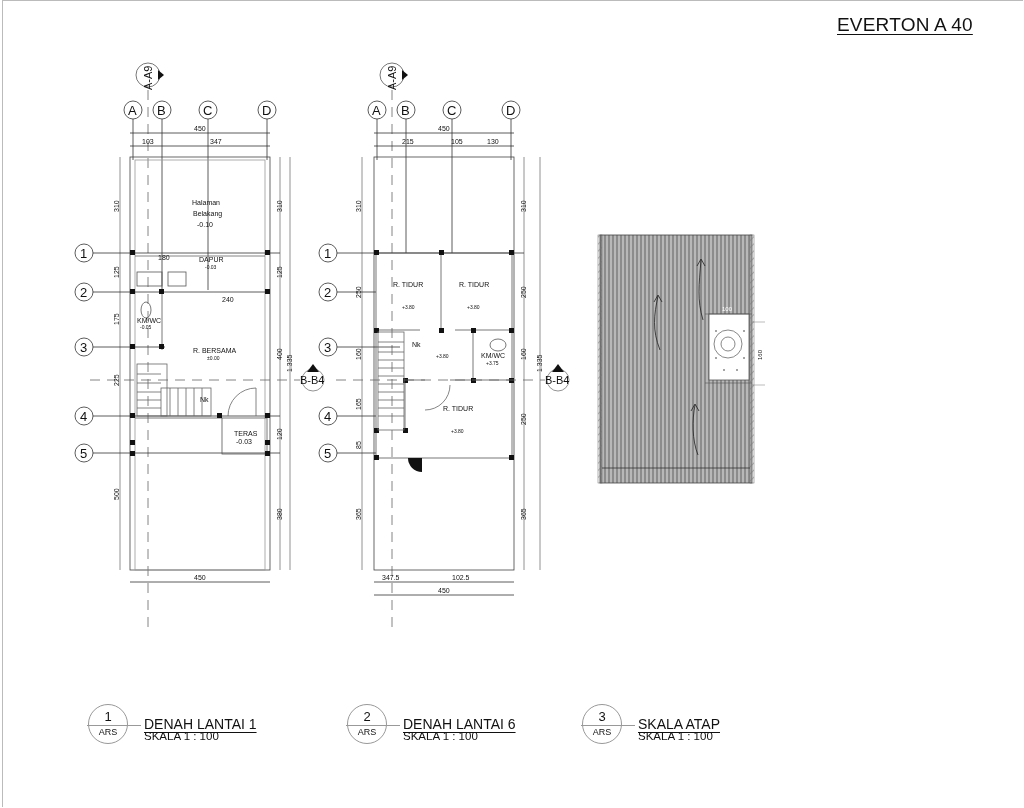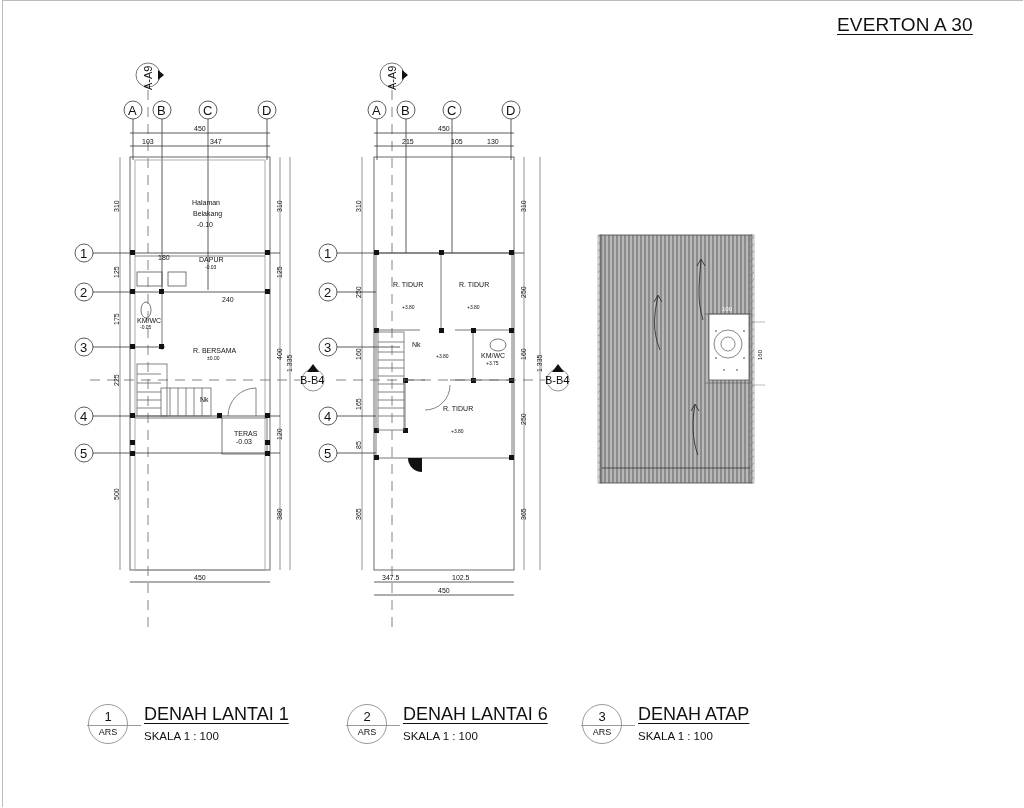--- a/index.html
+++ b/index.html
@@ -5,29 +5,29 @@
   html, body { margin: 0; padding: 0; background: #ffffff; }
   body { width: 1024px; height: 808px; position: relative; overflow: hidden; font-family: "Liberation Sans", sans-serif; color: #111; }
   .frame { position: absolute; left: 2px; top: 0; width: 1021px; height: 807px; border-left: 1px solid #bbb; border-top: 1px solid #bbb; box-sizing: border-box; }
   .sheet-title { position: absolute; left: 837px; top: 14px; font-size: 19px; letter-spacing: 0.2px; text-decoration: underline; text-underline-offset: 3px; }
   svg.drawing { position: absolute; left: 0; top: 0; }
   .caption { position: absolute; top: 704px; height: 46px; }
   .caption .bubble { position: absolute; left: 0; top: 0; width: 40px; height: 40px; border: 1px solid #999; border-radius: 50%; box-sizing: border-box; }
   .caption .bubble .num { position: absolute; left: 0; right: 0; top: 4px; text-align: center; font-size: 13px; }
   .caption .bubble .line { position: absolute; left: -2px; right: -14px; top: 20px; border-top: 1px solid #999; }
   .caption .bubble .sub { position: absolute; left: 0; right: 0; top: 22px; text-align: center; font-size: 9px; }
-  .caption .title { position: absolute; left: 56px; top: 0; font-size: 18px; white-space: nowrap; text-decoration: underline; text-underline-offset: 3px; }
+  .caption .title { position: absolute; left: 56px; top: 12px; font-size: 14px; white-space: nowrap; text-decoration: underline; text-underline-offset: 3px; }
   .caption .scale { position: absolute; left: 56px; top: 26px; font-size: 11.5px; white-space: nowrap; text-align: center; }
   text { font-family: "Liberation Sans", sans-serif; }
 </style>
 </head>
 <body>
 
 <div class="frame"></div>
-<div class="sheet-title">EVERTON A 30</div>
+<div class="sheet-title">EVERTON A 40</div>
 
 <svg class="drawing" width="1024" height="808" viewBox="0 0 1024 808">
   <defs>
     <pattern id="roofPattern" width="4" height="10" patternUnits="userSpaceOnUse">
       <rect width="4" height="10" fill="#8c8c8c"></rect>
       <rect x="2.4" width="1.2" height="10" fill="#d6d6d6"></rect>
     </pattern>
     <pattern id="hatch" width="5" height="5" patternUnits="userSpaceOnUse" patternTransform="rotate(45)">
       <line x1="0" y1="0" x2="0" y2="5" stroke="#777" stroke-width="1"></line>
     </pattern>
@@ -361,15 +361,15 @@
   <div class="title">DENAH LANTAI 6</div>
   <div class="scale">SKALA 1 : 100</div>
 </div>
 
 <div class="caption" style="left:582px;">
   <div class="bubble">
     <div class="num">3</div>
     <div class="line"></div>
     <div class="sub">ARS</div>
   </div>
-  <div class="title">DENAH ATAP</div>
+  <div class="title">SKALA ATAP</div>
   <div class="scale">SKALA 1 : 100</div>
 </div>
 
 </body></html>

